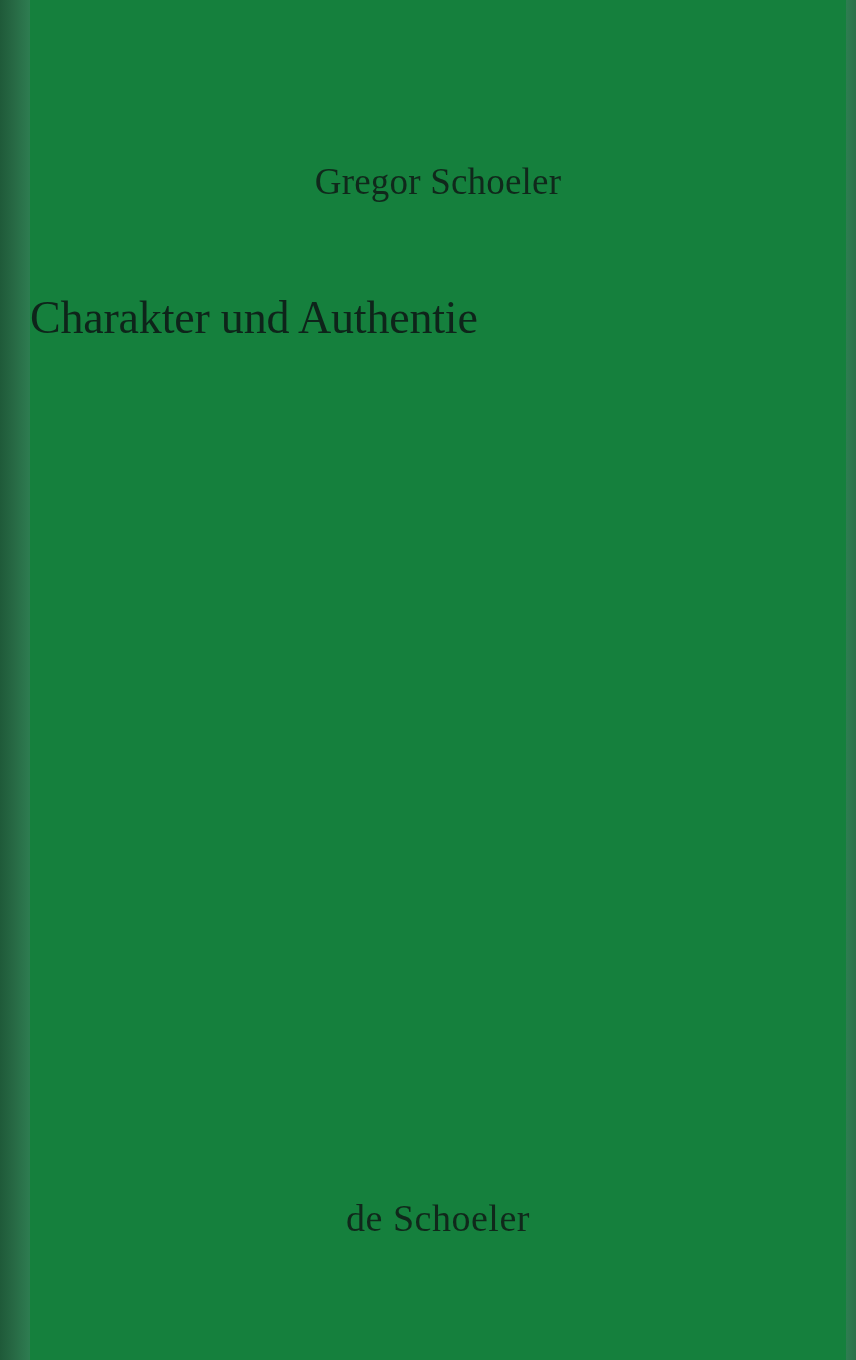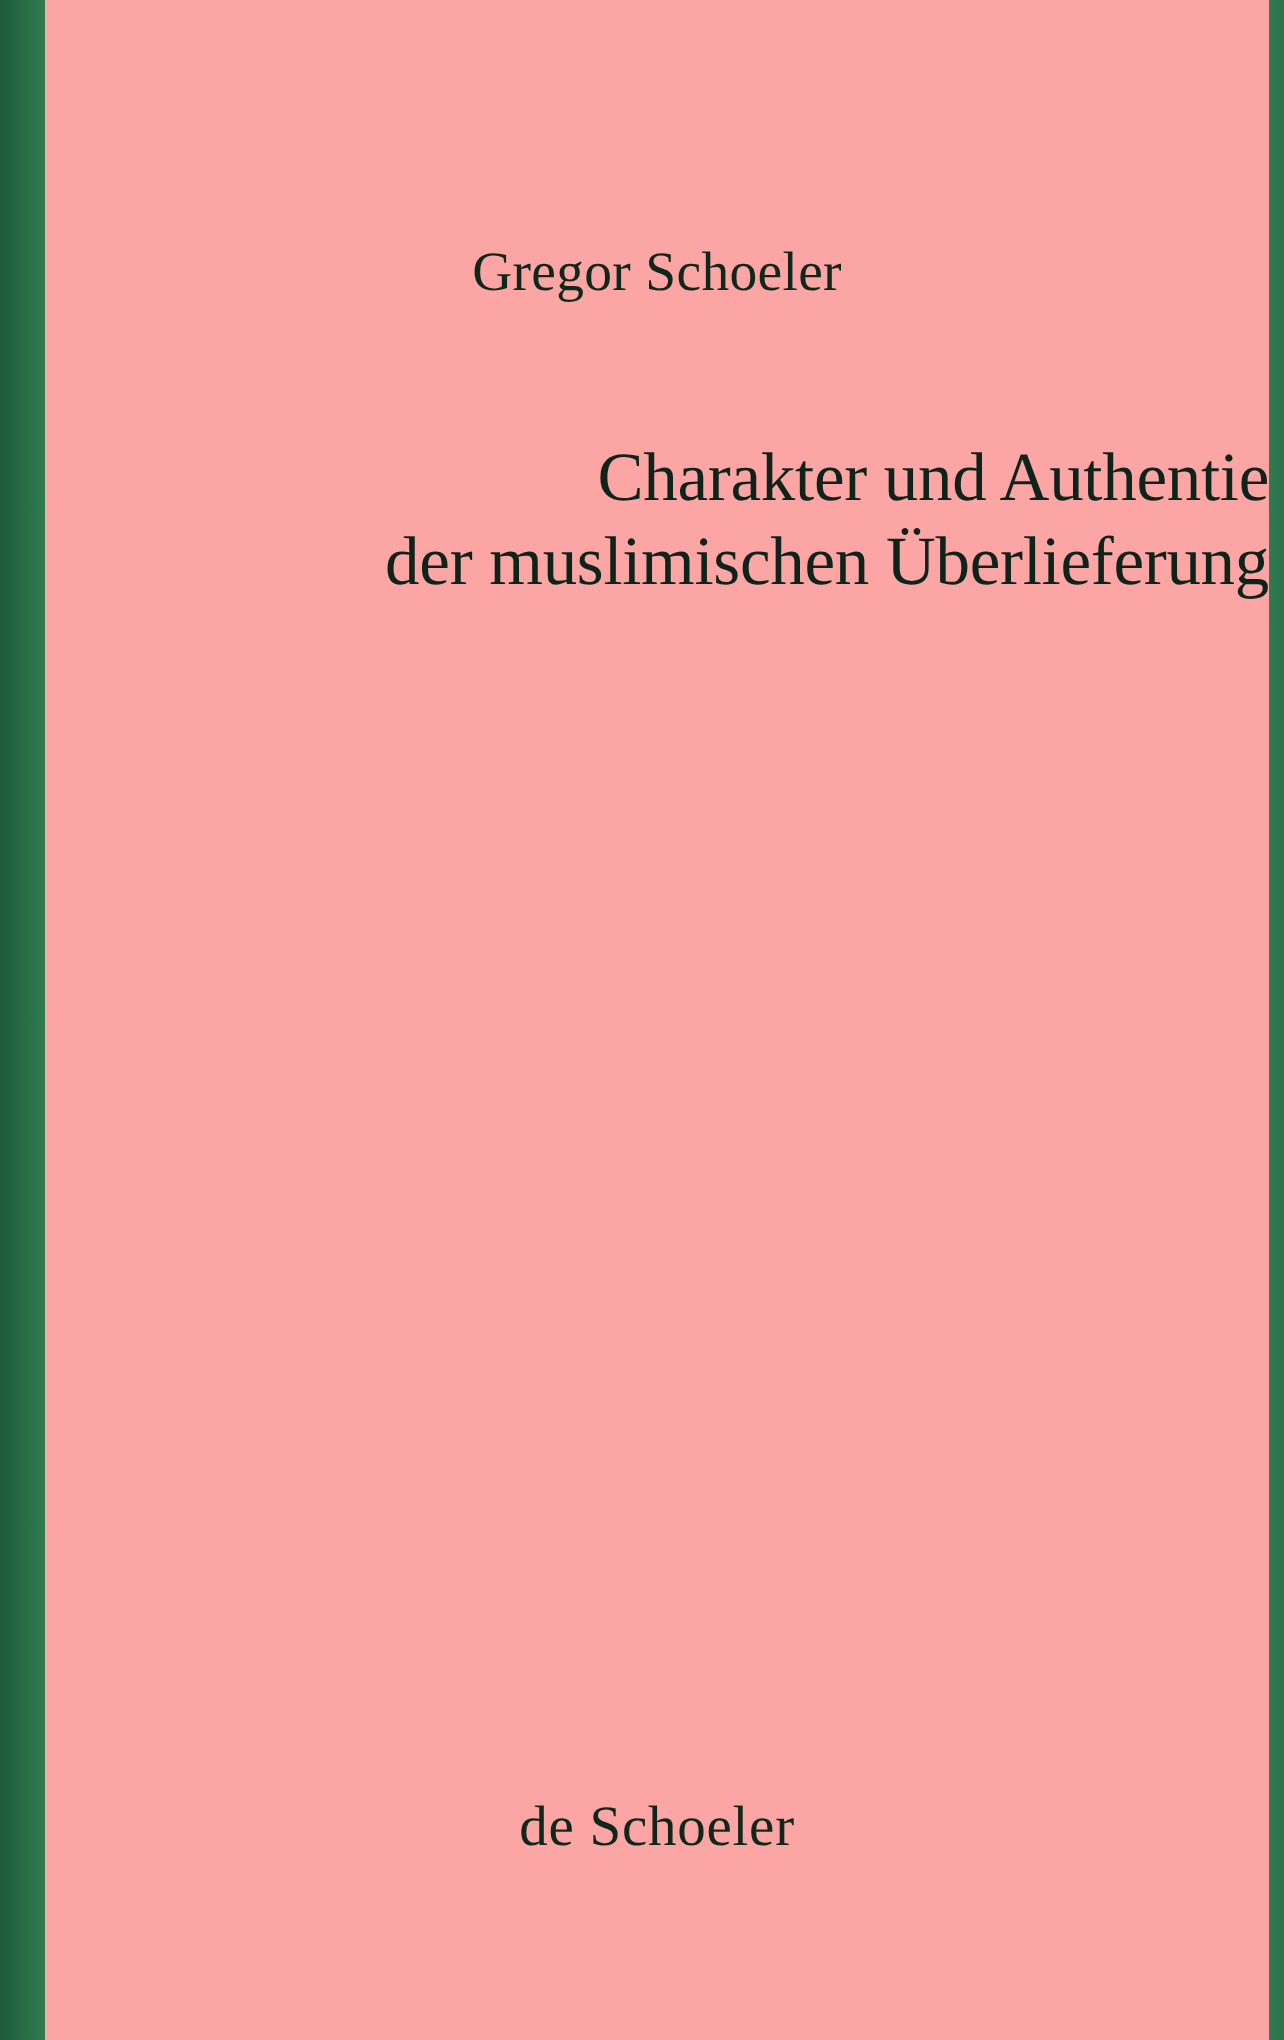--- a/index.html
+++ b/index.html
@@ -12,21 +12,21 @@
     background: #ffffff;
     font-family: "Liberation Serif", serif;
     overflow: hidden;
   }
 
   .book-cover {
     position: relative;
     width: 856px;
     height: 1360px;
     box-sizing: border-box;
-    background: #fca5a5;
+    background: #15803d;
   }
 
   
   .spine-shadow {
     position: absolute;
     left: 0;
     top: 0;
     width: 30px;
     height: 100%;
     background: linear-gradient(to right, #1f5a39 0%, #276944 45%, #2e7d51 100%);
@@ -59,21 +59,21 @@
     line-height: 1.2;
     color: #10281b;
     letter-spacing: 0.2px;
   }
 
   .title-block {
     position: absolute;
     left: 0;
     right: 0;
     top: 290px;
-    text-align: right;
+    text-align: left;
     color: #0e241a;
   }
 
   .title-line {
     font-size: 46px;
     line-height: 1.22;
     letter-spacing: -0.2px;
     white-space: nowrap;
   }
 
@@ -95,19 +95,18 @@
 
   <div class="spine-shadow"></div>
   <div class="right-edge"></div>
 
   <div class="cover-inner">
 
     <div class="author">Gregor Schoeler</div>
 
     <div class="title-block">
       <div class="title-line">Charakter und Authentie</div>
-      <div class="title-line">der muslimischen Überlieferung</div>
     </div>
 
     <div class="publisher">de Schoeler</div>
 
   </div>
 </div>
 
 </body></html>

